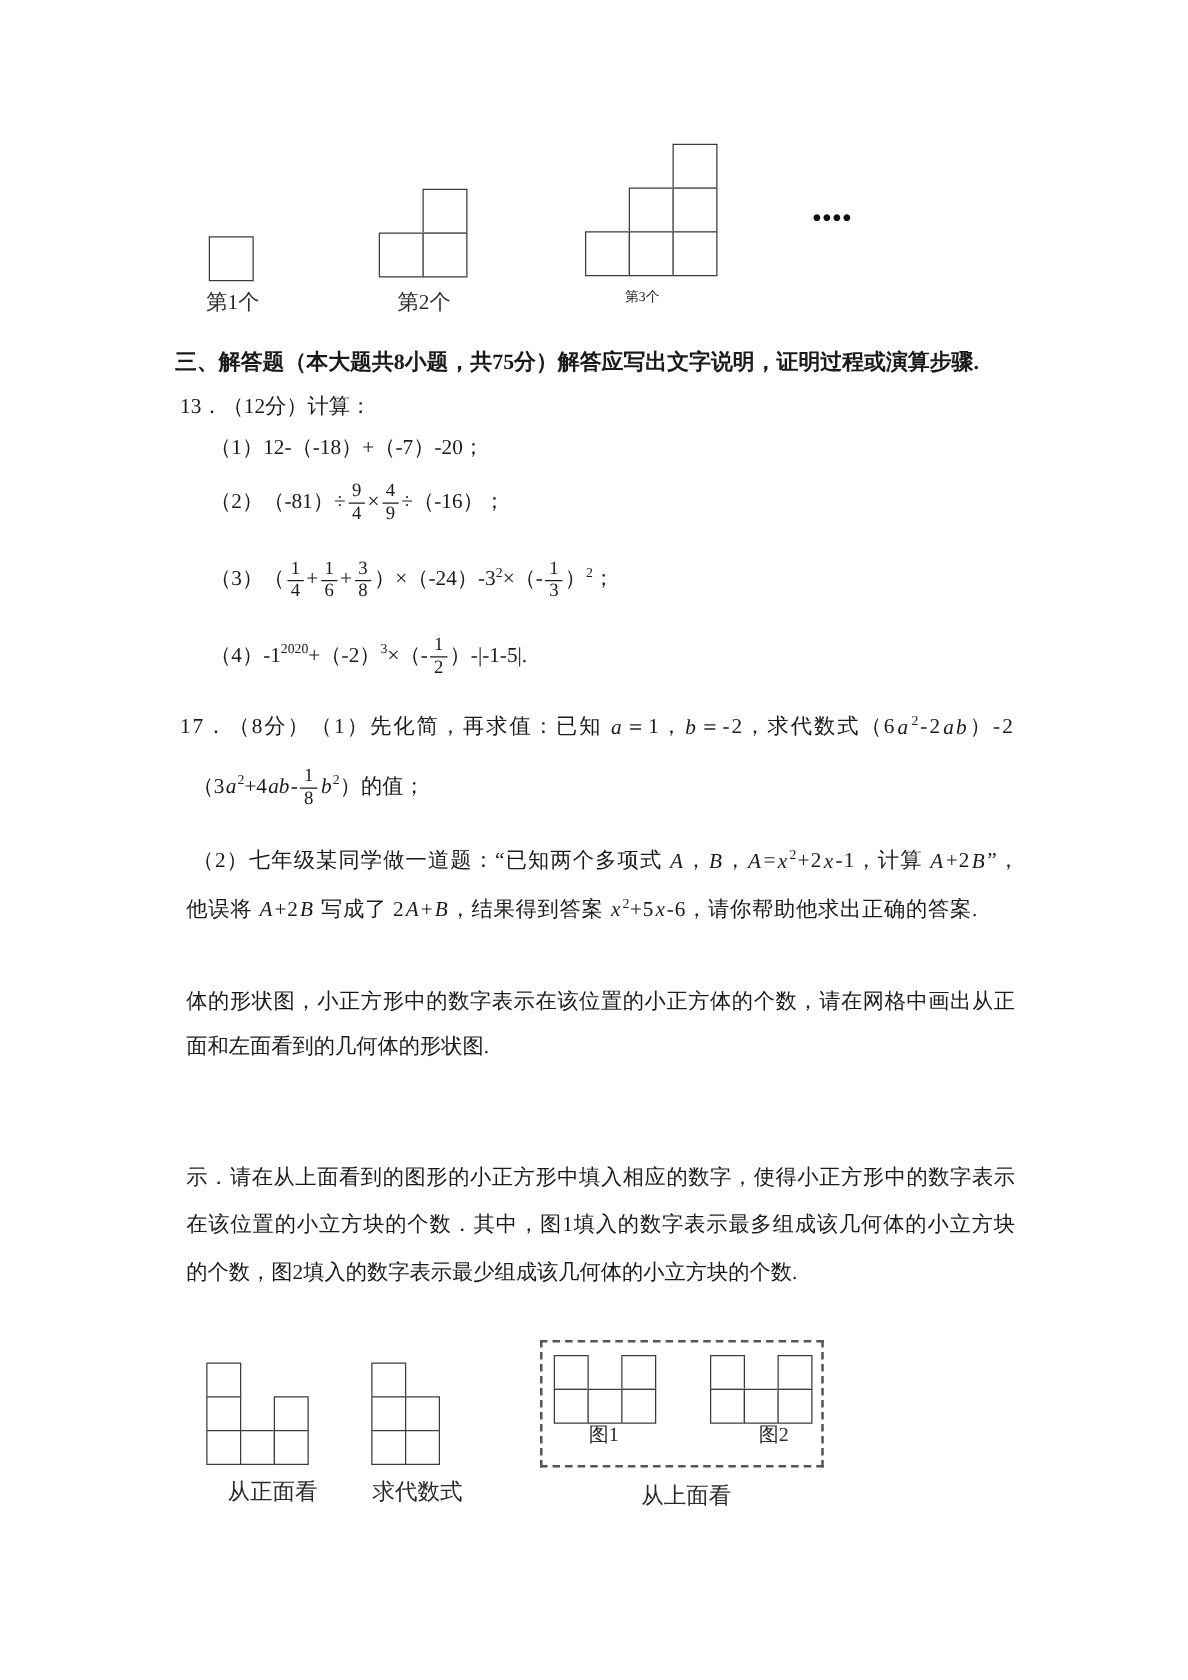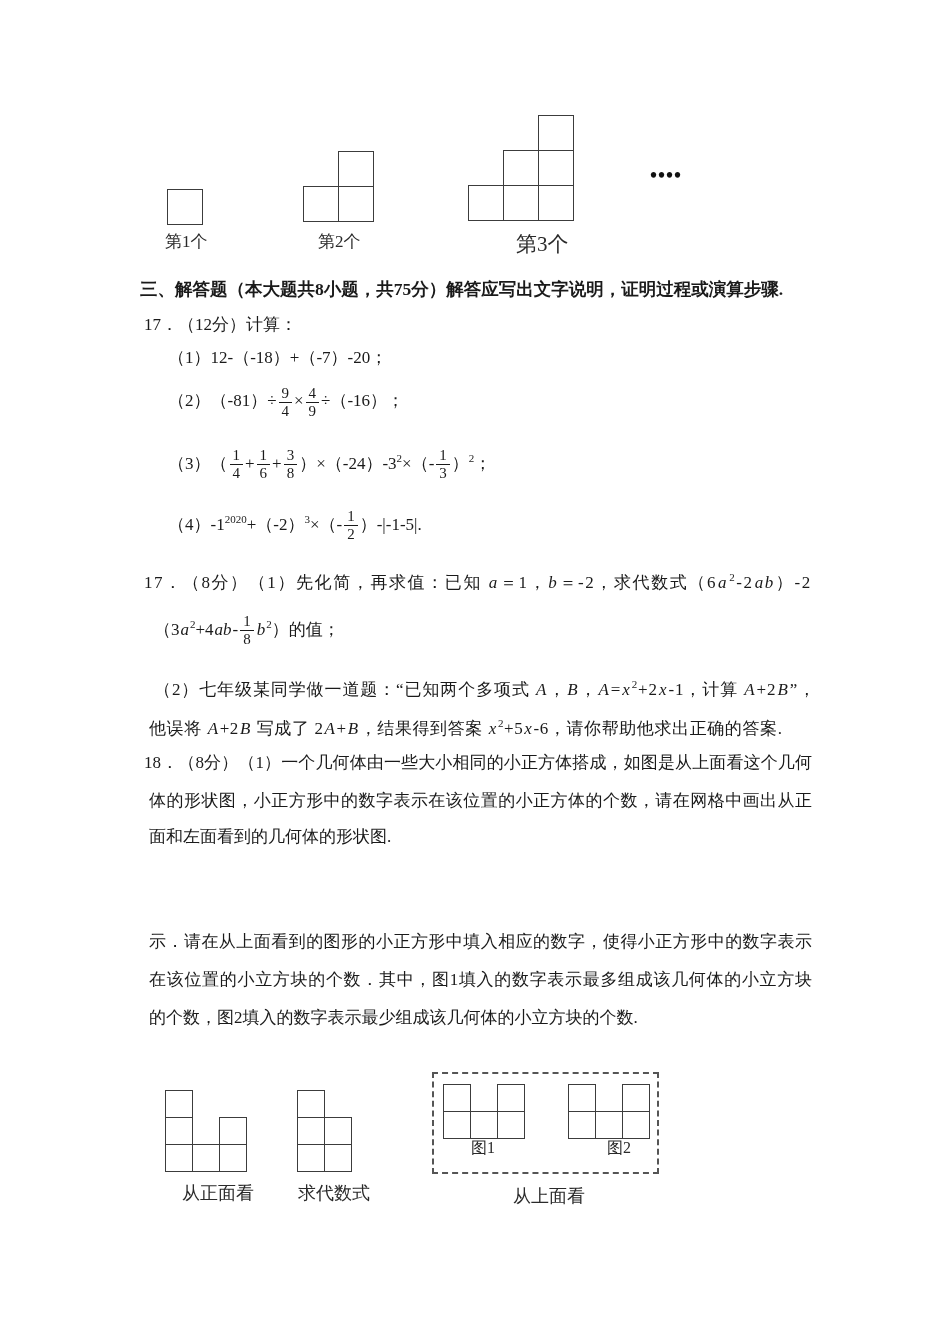--- a/index.html
+++ b/index.html
@@ -38,37 +38,36 @@
   <div class="sq" style="left: 468px; top: 115px;">
       <div class="cell" style="left: 70px; top: 0px; width: 36px; height: 36px;"></div>
       <div class="cell" style="left: 35px; top: 35px; width: 36px; height: 36px;"></div>
       <div class="cell" style="left: 70px; top: 35px; width: 36px; height: 36px;"></div>
       <div class="cell" style="left: 0px; top: 70px; width: 36px; height: 36px;"></div>
       <div class="cell" style="left: 35px; top: 70px; width: 36px; height: 36px;"></div>
       <div class="cell" style="left: 70px; top: 70px; width: 36px; height: 36px;"></div>
     </div>
   <div class="fig-label" style="left:165px;top:230px;font-size:17px">第1个</div>
   <div class="fig-label" style="left:318px;top:230px;font-size:17px">第2个</div>
-  <div class="fig-label" style="left:516px;top:230px;font-size:21px">第3个</div>
+  <div class="fig-label" style="left:500px;top:230px;font-size:11px">第3个</div>
   <div class="dots" style="left:650px;top:164px">••••</div>
 
   <div class="line bold" style="left:140px;top:278px">三、解答题（本大题共8小题，共75分）解答应写出文字说明，证明过程或演算步骤.</div>
 
-  <div class="line" style="left:144px;top:314px">17．（12分）计算：</div>
+  <div class="line" style="left:144px;top:314px">13．（12分）计算：</div>
   <div class="line" style="left:168px;top:347px"><span>（1）12-（-18）+（-7）-20；</span></div>
   <div class="line" style="left:168px;top:385px"><span>（2）（-81）÷</span><span class="frac"><span class="fn">9</span><span class="fd">4</span></span><span>×</span><span class="frac"><span class="fn">4</span><span class="fd">9</span></span><span>÷（-16）；</span></div>
   <div class="line" style="left:168px;top:447px"><span>（3）（</span><span class="frac"><span class="fn">1</span><span class="fd">4</span></span><span>+</span><span class="frac"><span class="fn">1</span><span class="fd">6</span></span><span>+</span><span class="frac"><span class="fn">3</span><span class="fd">8</span></span><span>）×（-24）-3</span><sup>2</sup><span>×（-</span><span class="frac"><span class="fn">1</span><span class="fd">3</span></span><span>）</span><sup>2</sup><span>；</span></div>
   <div class="line" style="left:168px;top:508px"><span>（4）-1</span><sup>2020</sup><span>+（-2）</span><sup>3</sup><span>×（-</span><span class="frac"><span class="fn">1</span><span class="fd">2</span></span><span>）-|-1-5|.</span></div>
 
   <div class="line" style="left:144px;top:566px;letter-spacing:1.6px"><span>17．（8分）（1）先化简，再求值：已知 </span><span class="v">a</span><span>＝1，</span><span class="v">b</span><span>＝-2，求代数式（6</span><span class="v">a</span><sup>2</sup><span>-2</span><span class="v">ab</span><span>）-2</span></div>
   <div class="line" style="left:154px;top:613px"><span>（3</span><span class="v">a</span><sup>2</sup><span>+4</span><span class="v">ab</span><span>-</span><span class="frac"><span class="fn">1</span><span class="fd">8</span></span><span class="v">b</span><sup>2</sup><span>）的值；</span></div>
   <div class="line" style="left:154px;top:673px;letter-spacing:0.9px"><span>（2）七年级某同学做一道题：“已知两个多项式 </span><span class="v">A</span><span>，</span><span class="v">B</span><span>，</span><span class="v">A</span><span>=</span><span class="v">x</span><sup>2</sup><span>+2</span><span class="v">x</span><span>-1，计算 </span><span class="v">A</span><span>+2</span><span class="v">B</span><span>”，</span></div>
   <div class="line" style="left:149px;top:712px;letter-spacing:0.6px"><span>他误将 </span><span class="v">A</span><span>+2</span><span class="v">B</span><span> 写成了 2</span><span class="v">A</span><span>+</span><span class="v">B</span><span>，结果得到答案 </span><span class="v">x</span><sup>2</sup><span>+5</span><span class="v">x</span><span>-6，请你帮助他求出正确的答案.</span></div>
 
-  <div class="line j" style="left:144px;top:752px;width:668px">18．（8分）（1）一个几何体由一些大小相同的小正方体搭成，如图是从上面看这个几何</div>
   <div class="line" style="left:149px;top:826px">面和左面看到的几何体的形状图.</div>
   <div class="line j" style="left:149px;top:790px;width:663px">体的形状图，小正方形中的数字表示在该位置的小正方体的个数，请在网格中画出从正</div>
 
   <div class="line j" style="left:149px;top:931px;width:663px">示．请在从上面看到的图形的小正方形中填入相应的数字，使得小正方形中的数字表示</div>
   <div class="line j" style="left:149px;top:969px;width:663px">在该位置的小立方块的个数．其中，图1填入的数字表示最多组成该几何体的小立方块</div>
   <div class="line" style="left:149px;top:1007px">的个数，图2填入的数字表示最少组成该几何体的小立方块的个数.</div>
 
   <div class="sq" style="left: 165px; top: 1090px;">
       <div class="cell" style="left: 0px; top: 0px; width: 28px; height: 28px;"></div>
       <div class="cell" style="left: 0px; top: 27px; width: 28px; height: 28px;"></div>

